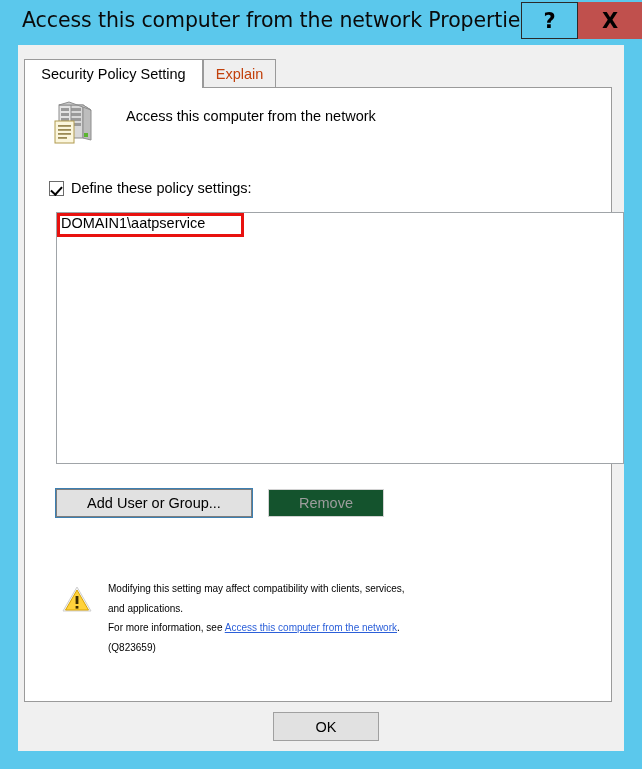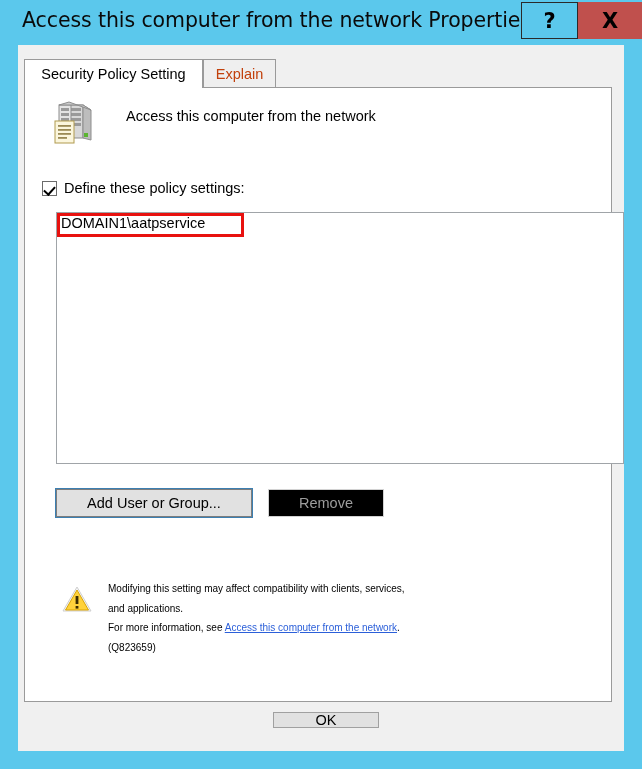--- a/index.html
+++ b/index.html
@@ -117,21 +117,21 @@
     position: absolute;
     left: 108px; top: 63px;
     font-size: 14.5px;
     color: #000;
     white-space: nowrap;
   }
 
   
   #define-row {
     position: absolute;
-    left: 24px; top: 133px;
+    left: 31px; top: 133px;
     display: flex;
     align-items: center;
     height: 20px;
   }
   #define-box {
     width: 15px; height: 15px;
     background: #fff;
     border: 1px solid #6b6b6b;
     position: relative;
     flex: none;
@@ -198,21 +198,21 @@
     left: 38px; top: 444px;
     width: 196px; height: 28px;
     outline: 1px solid #3c7fb1;
     outline-offset: 0px;
     border: 1px solid #7d7d7d;
   }
   #remove-btn {
     left: 250px; top: 444px;
     width: 116px; height: 28px;
     color: #9d9d9d;
-    background: #000000;
+    background: #14532d;
     border: 1px solid #d2d2d2;
   }
 
   
   #warn-icon {
     position: absolute;
     left: 44px; top: 540px;
     width: 30px; height: 28px;
   }
   #warn-text {
@@ -226,21 +226,21 @@
   #warn-link {
     color: #2b5fd9;
     text-decoration: underline;
     cursor: pointer;
   }
 
   
   .footer-btn {
     position: absolute;
     top: 667px;
-    height: 16px;
+    height: 29px;
     width: 106px;
     display: flex;
     align-items: center;
     justify-content: center;
     font-size: 14.5px;
     color: #000;
     background: #e1e1e1;
     border: 1px solid #a0a0a0;
     cursor: default;
   }

